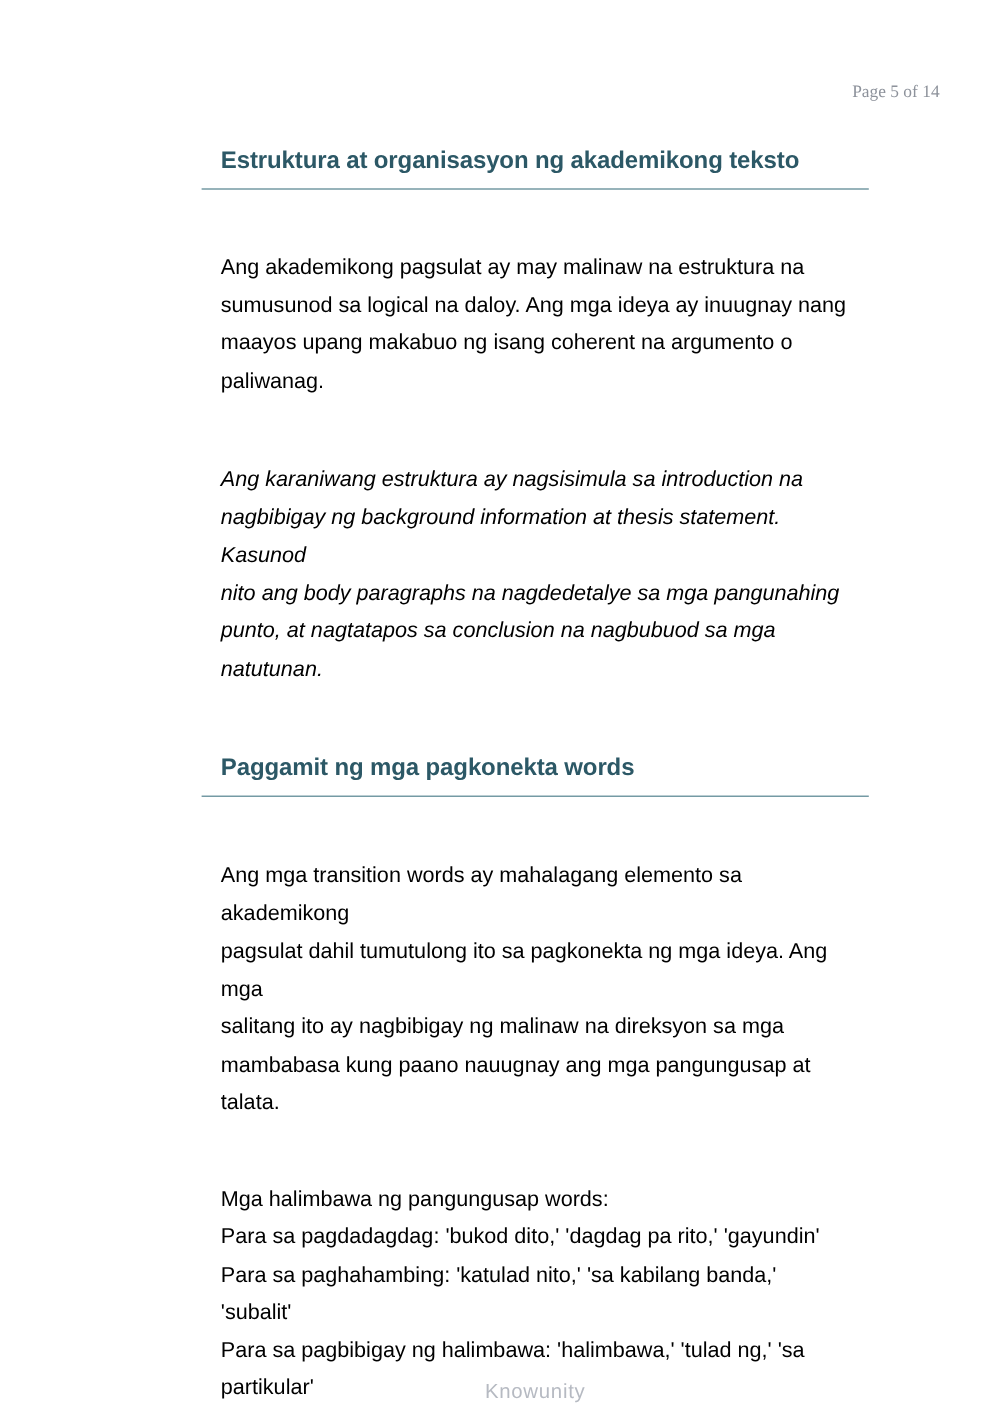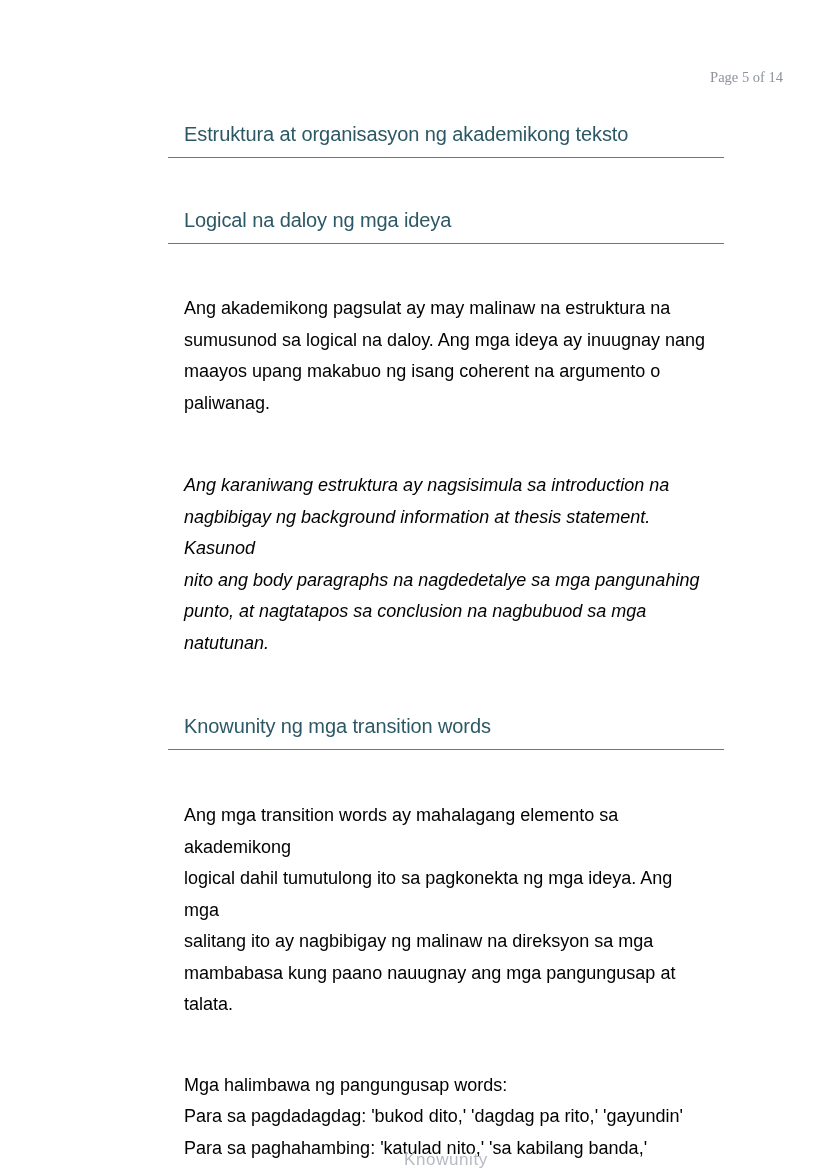--- a/index.html
+++ b/index.html
@@ -21,21 +21,21 @@
     color: #8d929b;
   }
   .content {
     position: absolute;
     left: 120px;
     top: 0;
     width: 588px;
   }
   .section-heading {
     font-size: 20px;
-    font-weight: 400;
+    font-weight: 700;
     line-height: 26px;
     color: #2c5866;
     letter-spacing: -0.1px;
     padding-bottom: 10px;
     border-bottom: 1.5px solid #53828e;
   }
   .h-main  { margin-top: 57px; }
   .h-sub   { margin-top: 33px; }
   .h-sub2  { margin-top: 22px; }
   .body-paragraph {
@@ -64,35 +64,34 @@
 <body>
 
 <div class="page">
 
   <div class="page-number">Page 5 of 14</div>
 
   <div class="content">
 
     <h1 class="section-heading h-main">Estruktura at organisasyon ng akademikong teksto</h1>
 
-    <h2 class="section-heading h-sub">Logical na daloy ng mga ideya</h2>
 
     <p class="body-paragraph p1">Ang akademikong pagsulat ay may malinaw na estruktura na
 sumusunod sa logical na daloy. Ang mga ideya ay inuugnay nang
 maayos upang makabuo ng isang coherent na argumento o paliwanag.</p>
 
     <p class="body-paragraph p2">Ang karaniwang estruktura ay nagsisimula sa introduction na
 nagbibigay ng background information at thesis statement. Kasunod
 nito ang body paragraphs na nagdedetalye sa mga pangunahing
 punto, at nagtatapos sa conclusion na nagbubuod sa mga natutunan.</p>
 
-    <h2 class="section-heading h-sub2">Knowunity ng mga transition words</h2>
+    <h2 class="section-heading h-sub2">Paggamit ng mga pagkonekta words</h2>
 
     <p class="body-paragraph p3">Ang mga transition words ay mahalagang elemento sa akademikong
-logical dahil tumutulong ito sa pagkonekta ng mga ideya. Ang mga
+pagsulat dahil tumutulong ito sa pagkonekta ng mga ideya. Ang mga
 salitang ito ay nagbibigay ng malinaw na direksyon sa mga
 mambabasa kung paano nauugnay ang mga pangungusap at talata.</p>
 
     <p class="body-paragraph p4">Mga halimbawa ng pangungusap words:
 Para sa pagdadagdag: 'bukod dito,' 'dagdag pa rito,' 'gayundin'
 Para sa paghahambing: 'katulad nito,' 'sa kabilang banda,' 'subalit'
 Para sa pagbibigay ng halimbawa: 'halimbawa,' 'tulad ng,' 'sa partikular'</p>
 
   </div>
 

